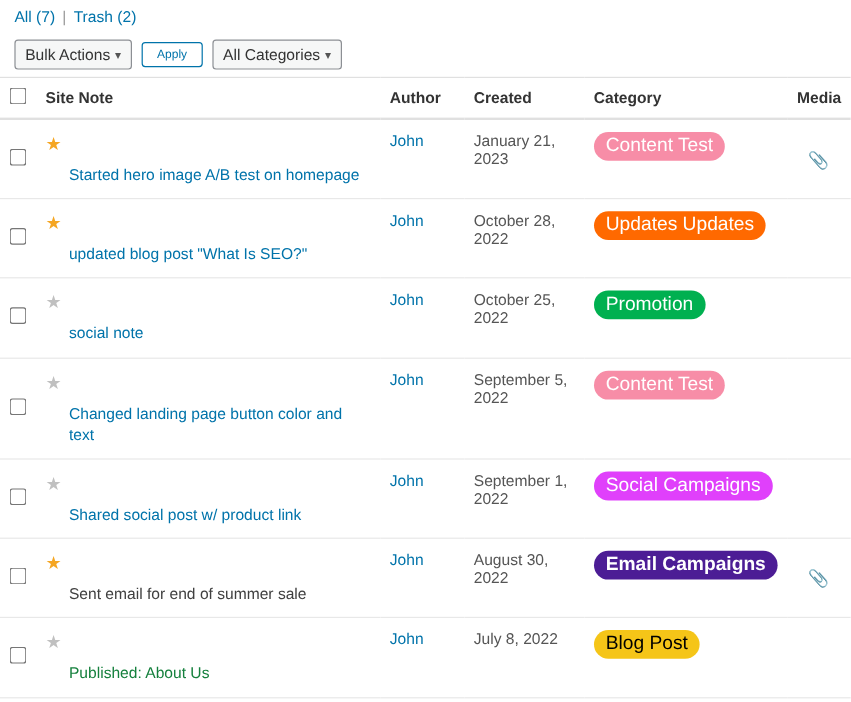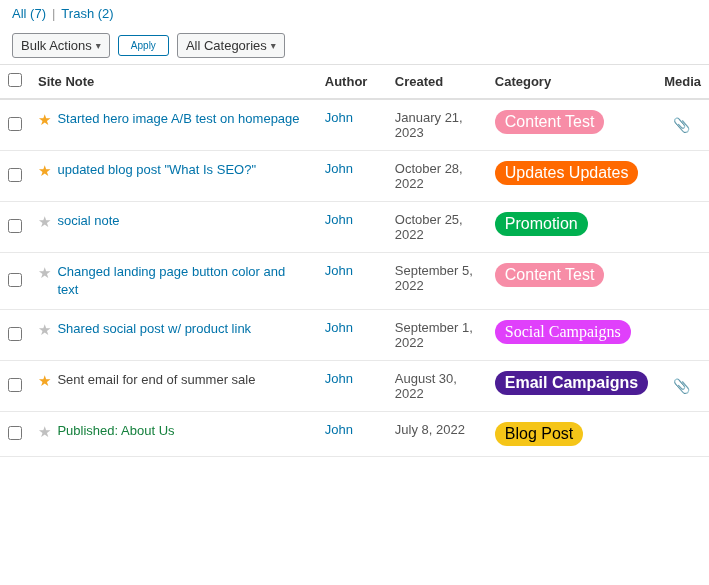--- a/index.html
+++ b/index.html
@@ -80,36 +80,36 @@
     td {
       padding: 10px 8px;
       vertical-align: top;
       font-size: 13px;
       color: #333;
     }
     td.cb { width: 26px; vertical-align: middle; }
     td.media { text-align: center; vertical-align: middle; color: #999; }
     .star-filled { color: #f5a623; font-size: 15px; }
     .star-empty { color: #c0c0c0; font-size: 15px; }
-    .note-title { color: #0073aa; }
+    .note-title { color: #0073aa; margin-top: 27px; }
     .author-link { color: #0073aa; text-decoration: none; }
     .date { color: #555; }
     .badge {
       display: inline-block;
       padding: 3px 10px;
       border-radius: 12px;
       font-size: 16px;
       color: #fff;
       font-weight: 500;
       white-space: nowrap;
     }
     .badge-content-test { background: #f78da7; }
     .badge-website-updates { background: #ff6900; }
     .badge-promotion { background: #00b050; }
-    .badge-social-campaigns { background: #e040fb; font-family: Liberation Serif, serif; }
+    .badge-social-campaigns { background: #e040fb; }
     .badge-email-campaigns { background: #4c1d95; font-weight: bold; }
     .badge-blog-post { background: #f5c518; color: #000000; }
     .paperclip { font-size: 15px; color: #999; }
     input[type="checkbox"] { width: 14px; height: 14px; cursor: pointer; }
   </style>
 </head>
 <body>
 
 <div class="filter-links">
   <a href="#">

